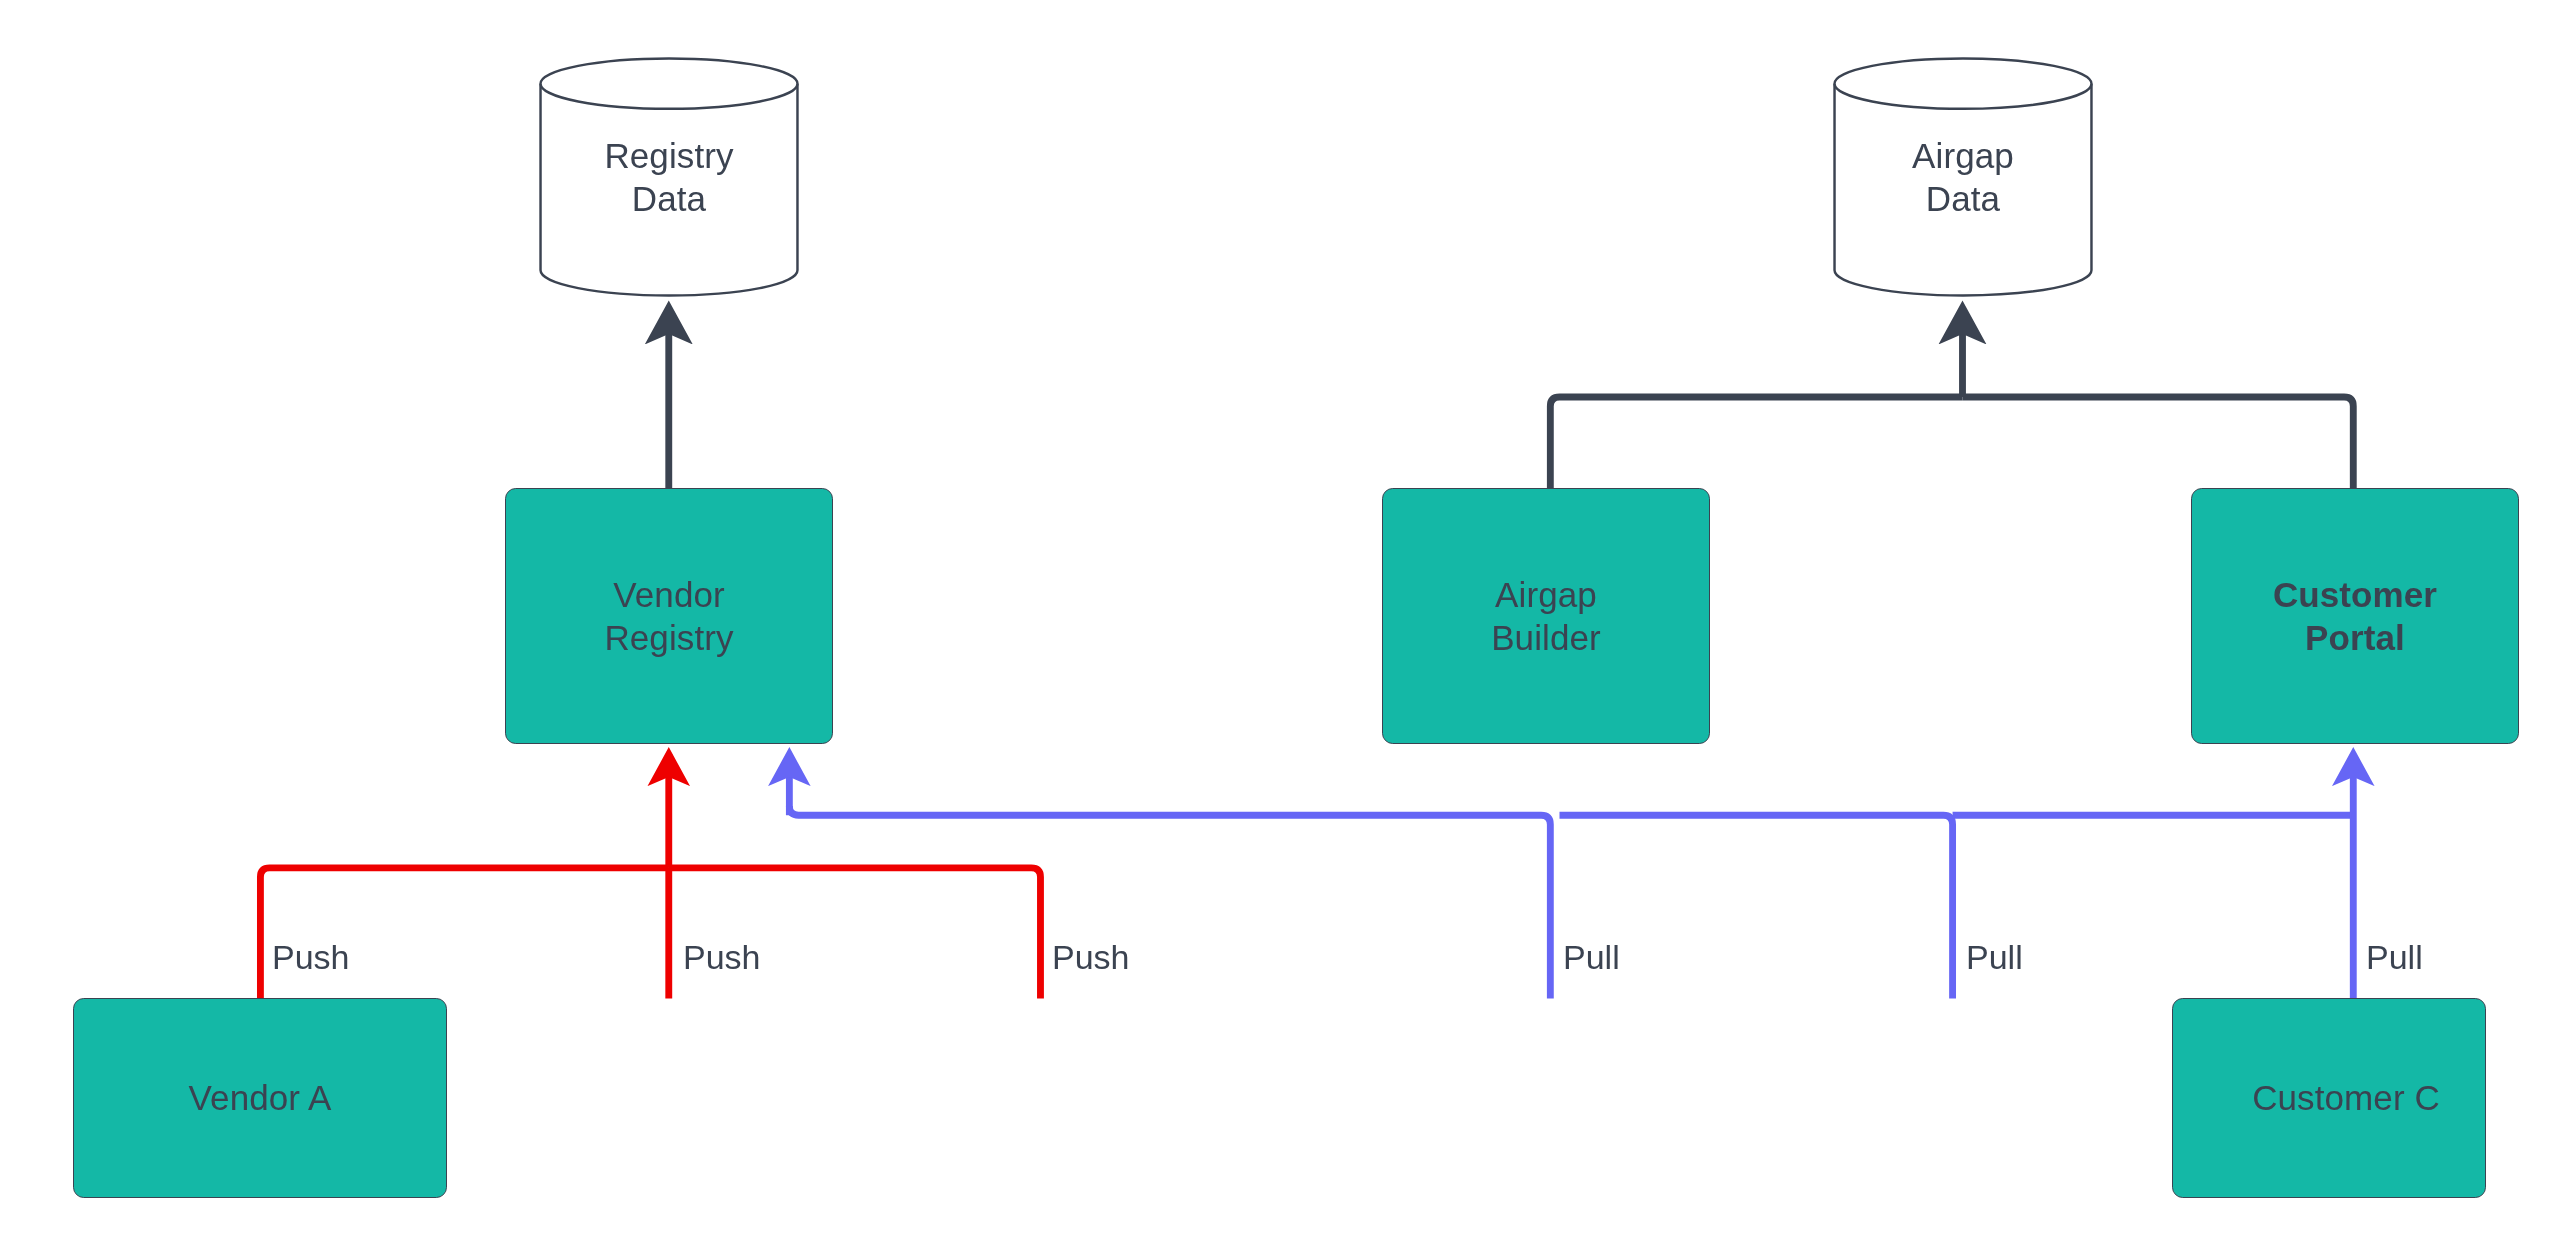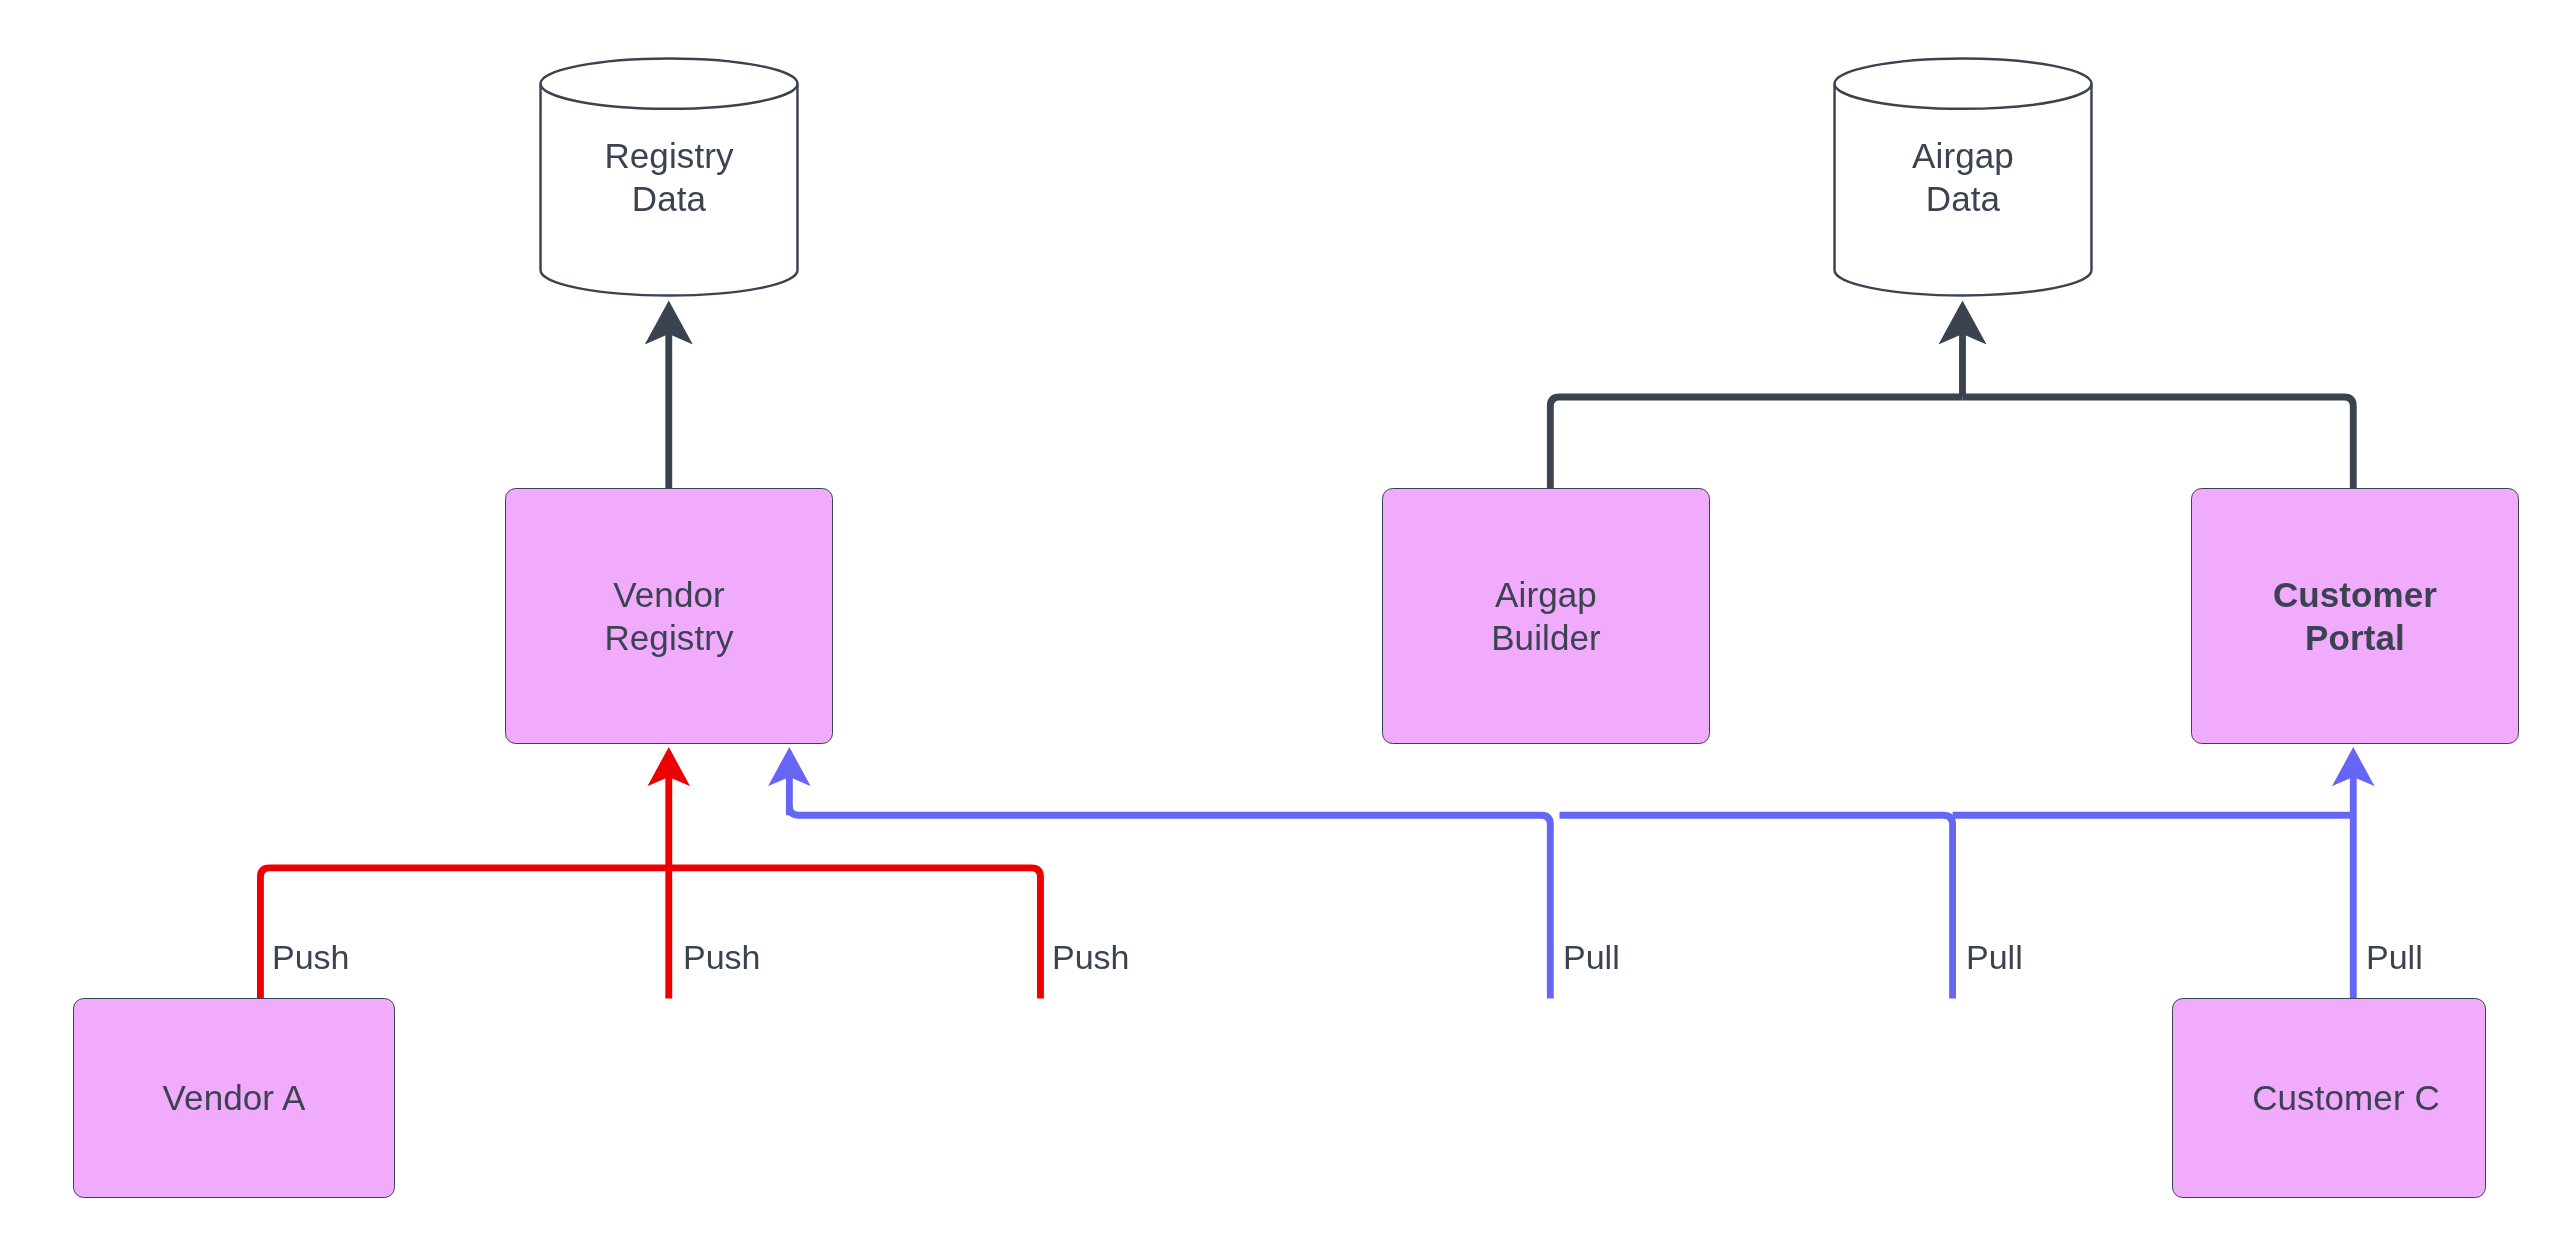--- a/index.html
+++ b/index.html
@@ -33,21 +33,21 @@
     flex-direction: column;
     align-items: center;
     justify-content: center;
     text-align: center;
     color: #3b4351;
     font-size: 35px;
     line-height: 1.24;
     letter-spacing: 0.1px;
   }
   .node-box {
-    background: #f0abfc;
+    background: #14b8a6;
     border: 1.5px solid #3b4351;
     border-radius: 10.7px;
   }
   .node-line {
     display: block;
   }
   .cyl {
     background: transparent;
     border: none;
   }
@@ -137,21 +137,21 @@
   <div class="node node-box" style="left:1362px; top:488px; width:328px; height:256px;">
     <span class="node-line">Airgap</span>
     <span class="node-line">Builder</span>
   </div>
 
   <div class="node node-box" style="left:2171px; top:488px; width:328px; height:256px;font-weight:bold;">
     <span class="node-line">Customer</span>
     <span class="node-line">Portal</span>
   </div>
 
-  <div class="node node-box" style="left:53px; top:998px; width:322px; height:200px;">
+  <div class="node node-box" style="left:53px; top:998px; width:374px; height:200px;">
     <span class="node-line">Vendor A</span>
   </div>
 
 
 
 
 
   <div class="node node-box" style="left:2152px; top:998px; width:314px; height:200px;padding-left:34px;">
     <span class="node-line">Customer C</span>
   </div>

